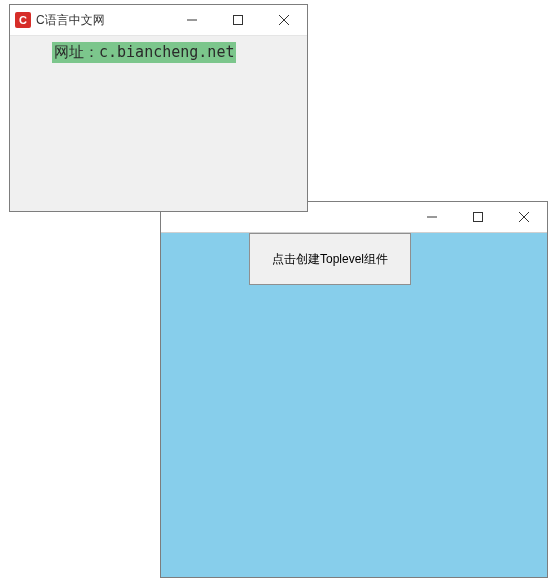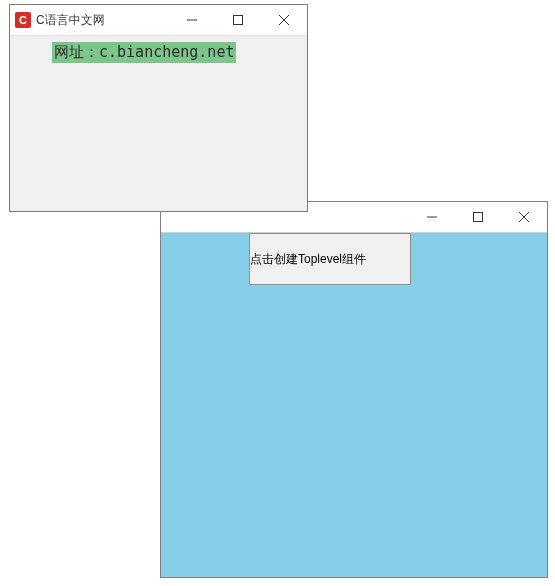--- a/index.html
+++ b/index.html
@@ -96,21 +96,21 @@
     background:#87ceeb;
   }
   .create-btn{
     position:absolute;
     left:88px;
     top:0px;
     width:162px;
     height:52px;
     background:#f0f0f0;
     border:1px solid #8f8f8f;
-    display:flex;align-items:center;
+    display:flex;align-items:center;justify-content:center;
     font-size:12px;
     color:#000;
     box-sizing:border-box;
     cursor:pointer;
   }
 </style>
 </head>
 <body>
 
 <div id="main-window" class="window">

